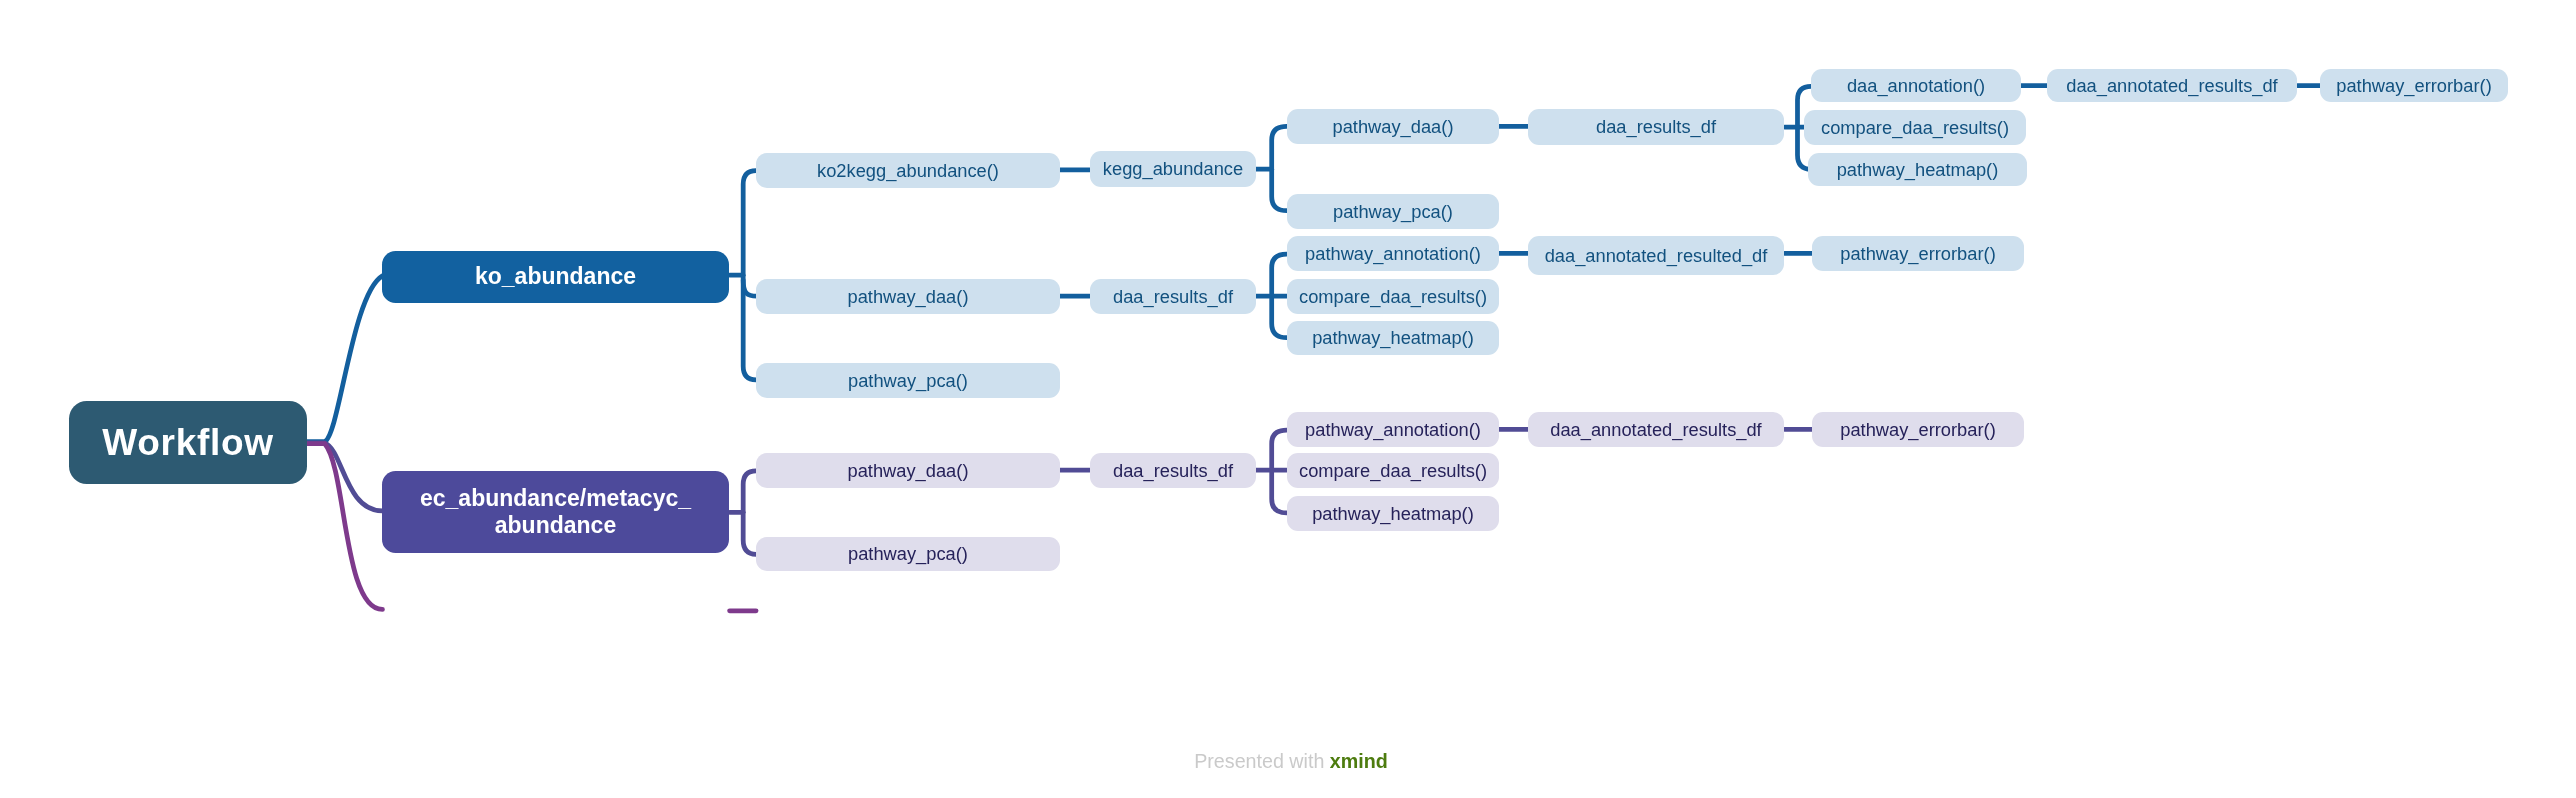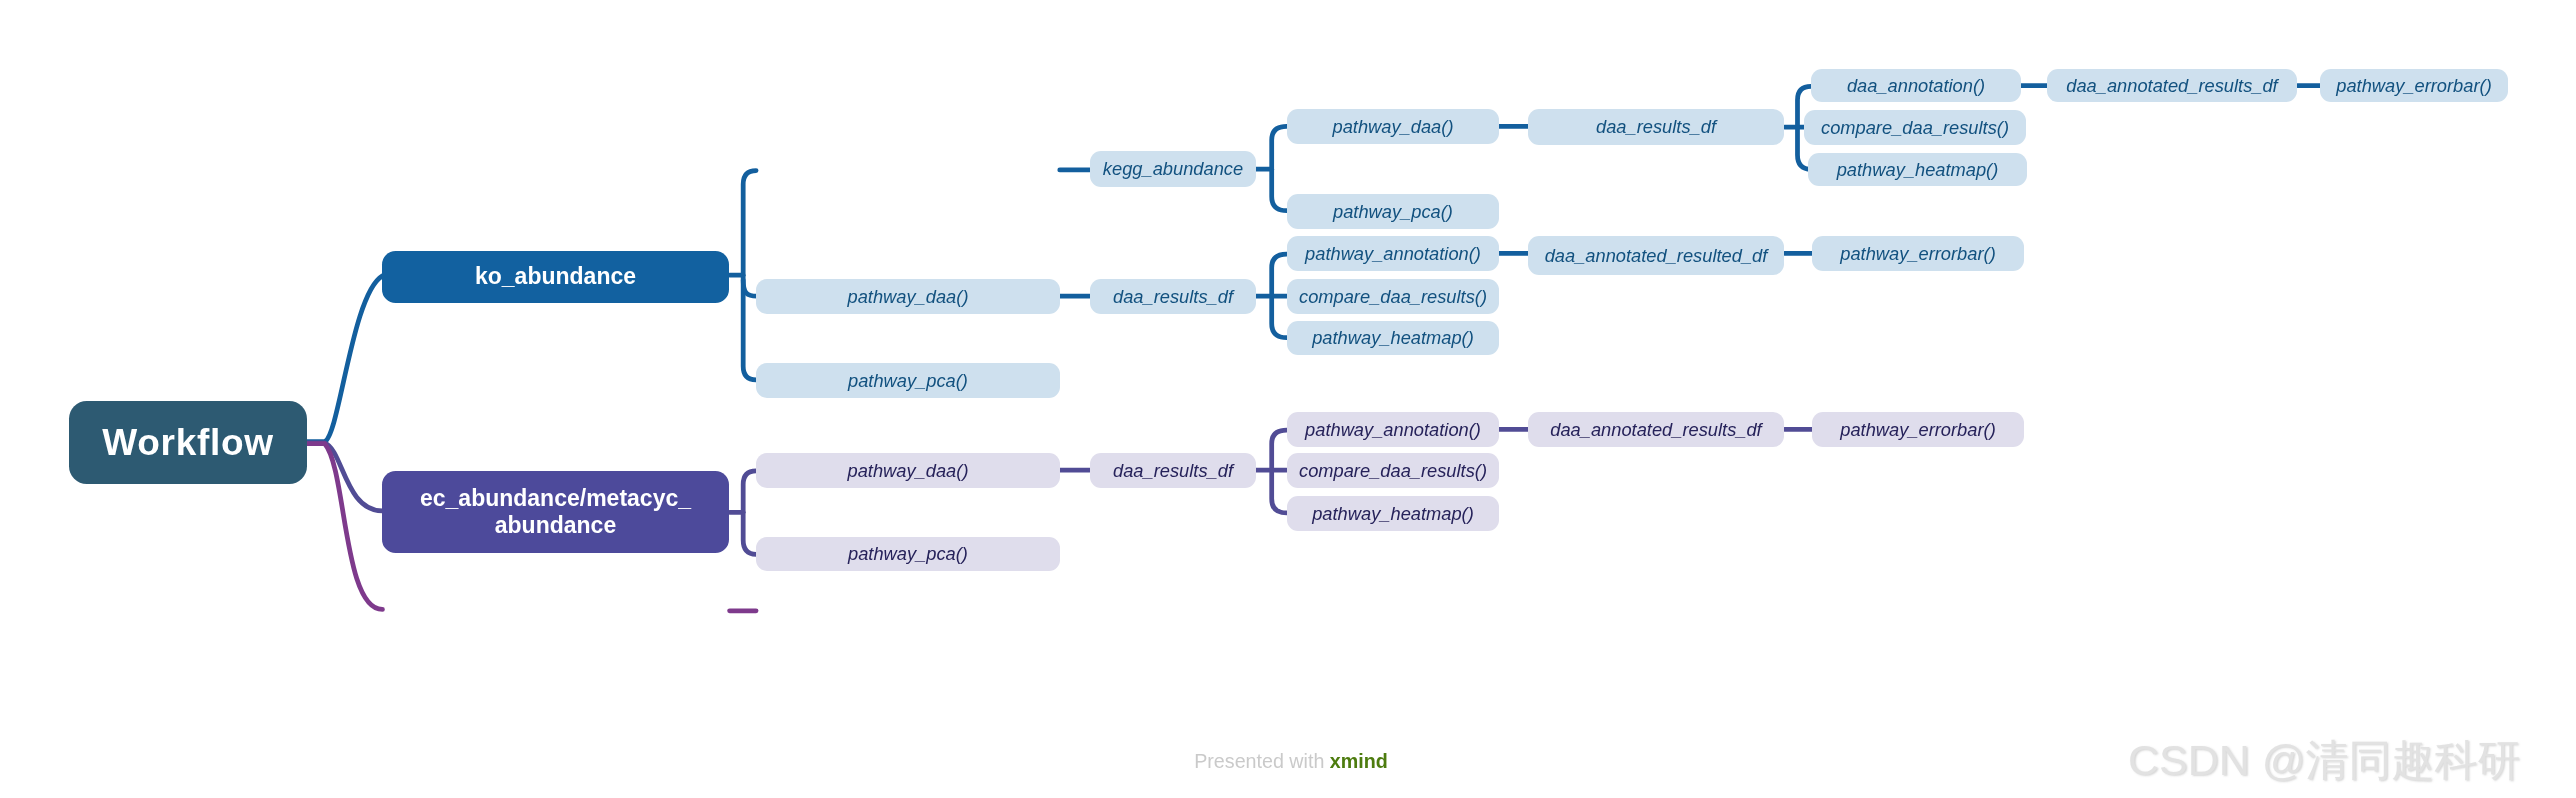--- a/index.html
+++ b/index.html
@@ -29,21 +29,20 @@
     white-space:pre-line;
     padding:0 12.2px;
   }
   .branch.b{background:#1261a0;}
   .branch.p{background:#4d4a9b;}
   .branch.m{background:#7e3a8c;}
   .leaf{
     border-radius:11px;
     font-size:18.3px;
     padding:0 8.2px;
-    font-style:italic;
   }
   .leaf.b{background:#cee0ee;color:#12517f;}
   .leaf.p{background:#dfddec;color:#26225a;}
   .leaf.m{background:#e6dcef;color:#3f1b4e;}
   #wires{position:absolute;left:0;top:0;}
   #wires path{fill:none;stroke-linecap:round;stroke-width:7px;}
   .wire-b{stroke:#135f9e;}
   .wire-p{stroke:#514c95;}
   .wire-m{stroke:#7e3a8c;}
   .footer{
@@ -104,20 +103,21 @@
   </svg>
 
   <div class="node root" style="left:69px;top:401px;width:238px;height:83px">Workflow</div>
 
   <div class="node branch b" style="left:382px;top:251px;width:347px;height:52px">ko_abundance</div>
 
   <div class="node branch p" style="left:382px;top:471px;width:347px;height:82px">ec_abundance/metacyc_
 abundance</div>
 
 
+  <div class="node leaf b" style="left:756px;top:153px;width:304px;height:35px">ko2kegg_abundance()</div>
   <div class="node leaf b" style="left:1090px;top:151px;width:166px;height:36px">kegg_abundance</div>
   <div class="node leaf b" style="left:1287px;top:109px;width:212px;height:35px">pathway_daa()</div>
   <div class="node leaf b" style="left:1528px;top:109px;width:256px;height:36px">daa_results_df</div>
   <div class="node leaf b" style="left:1811px;top:69px;width:210px;height:33px">daa_annotation()</div>
   <div class="node leaf b" style="left:2047px;top:69px;width:250px;height:33px">daa_annotated_results_df</div>
   <div class="node leaf b" style="left:2320px;top:69px;width:188px;height:33px">pathway_errorbar()</div>
   <div class="node leaf b" style="left:1804px;top:110px;width:222px;height:35px">compare_daa_results()</div>
   <div class="node leaf b" style="left:1808px;top:153px;width:219px;height:33px">pathway_heatmap()</div>
   <div class="node leaf b" style="left:1287px;top:194px;width:212px;height:35px">pathway_pca()</div>
   <div class="node leaf b" style="left:756px;top:279px;width:304px;height:35px">pathway_daa()</div>
@@ -134,16 +134,15 @@
   <div class="node leaf p" style="left:1287px;top:412px;width:212px;height:35px">pathway_annotation()</div>
   <div class="node leaf p" style="left:1528px;top:412px;width:256px;height:35px">daa_annotated_results_df</div>
   <div class="node leaf p" style="left:1812px;top:412px;width:212px;height:35px">pathway_errorbar()</div>
   <div class="node leaf p" style="left:1287px;top:453px;width:212px;height:35px">compare_daa_results()</div>
   <div class="node leaf p" style="left:1287px;top:496px;width:212px;height:35px">pathway_heatmap()</div>
   <div class="node leaf p" style="left:756px;top:537px;width:304px;height:34px">pathway_pca()</div>
 
 
   <div class="footer"><span>Presented with </span><b>xmind</b></div>
 
-  <div class="watermark">CSDN @清同趣科研</div>
 
 </div>
 
 
 </body></html>

